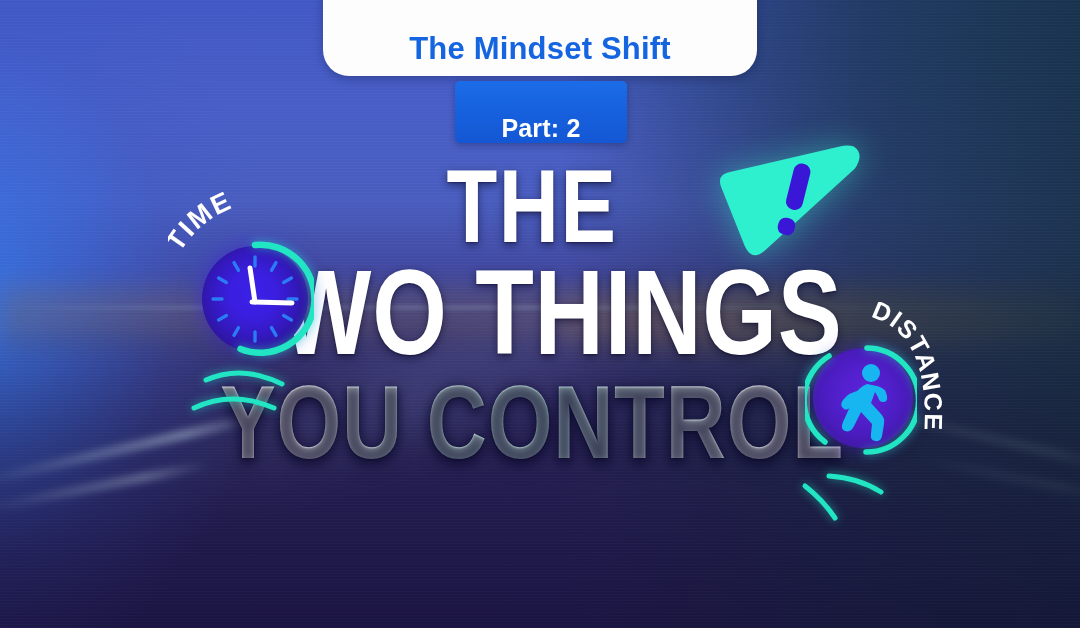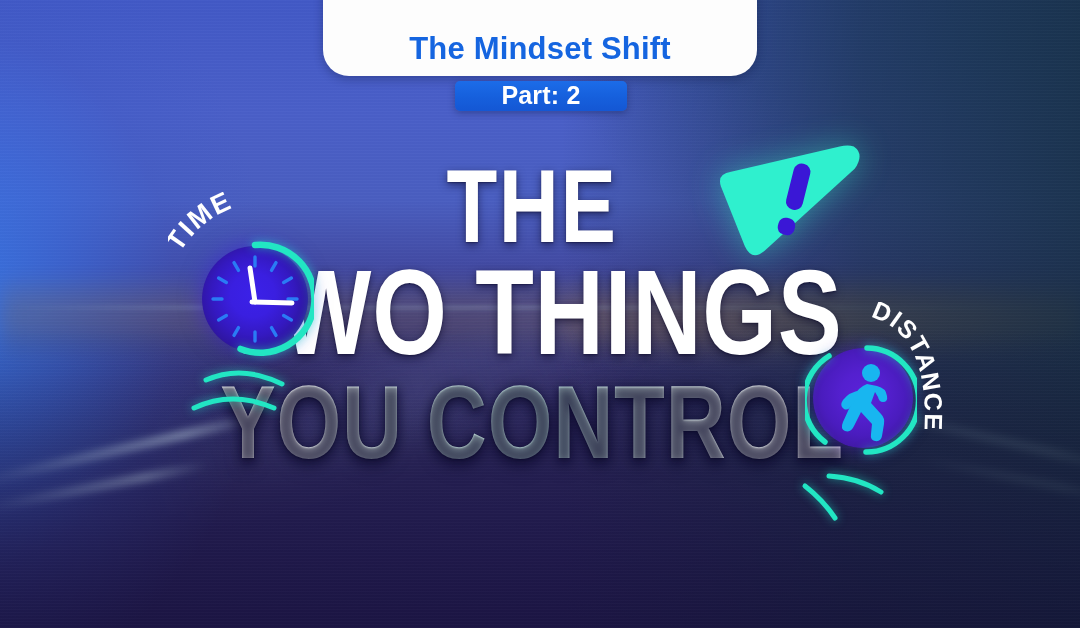--- a/index.html
+++ b/index.html
@@ -152,25 +152,25 @@
     line-height: 1;
     white-space: nowrap;
   }
 
   
   .part-badge {
     position: absolute;
     left: 455px;
     top: 81px;
     width: 172px;
-    height: 30px;
+    height: 62px;
     background: linear-gradient(to bottom, #1c6ce8 0%, #1660dd 52%, #1457d4 100%);
     border-radius: 5px;
     display: flex;
-    align-items: flex-start;
+    align-items: flex-end;
     justify-content: center;
     box-shadow: 0 2px 7px rgba(8,20,60,0.35);
   }
   .part-badge-label {
     color: #ffffff;
     font-size: 25px;
     font-weight: 700;
     letter-spacing: .2px;
     white-space: nowrap;
   }

